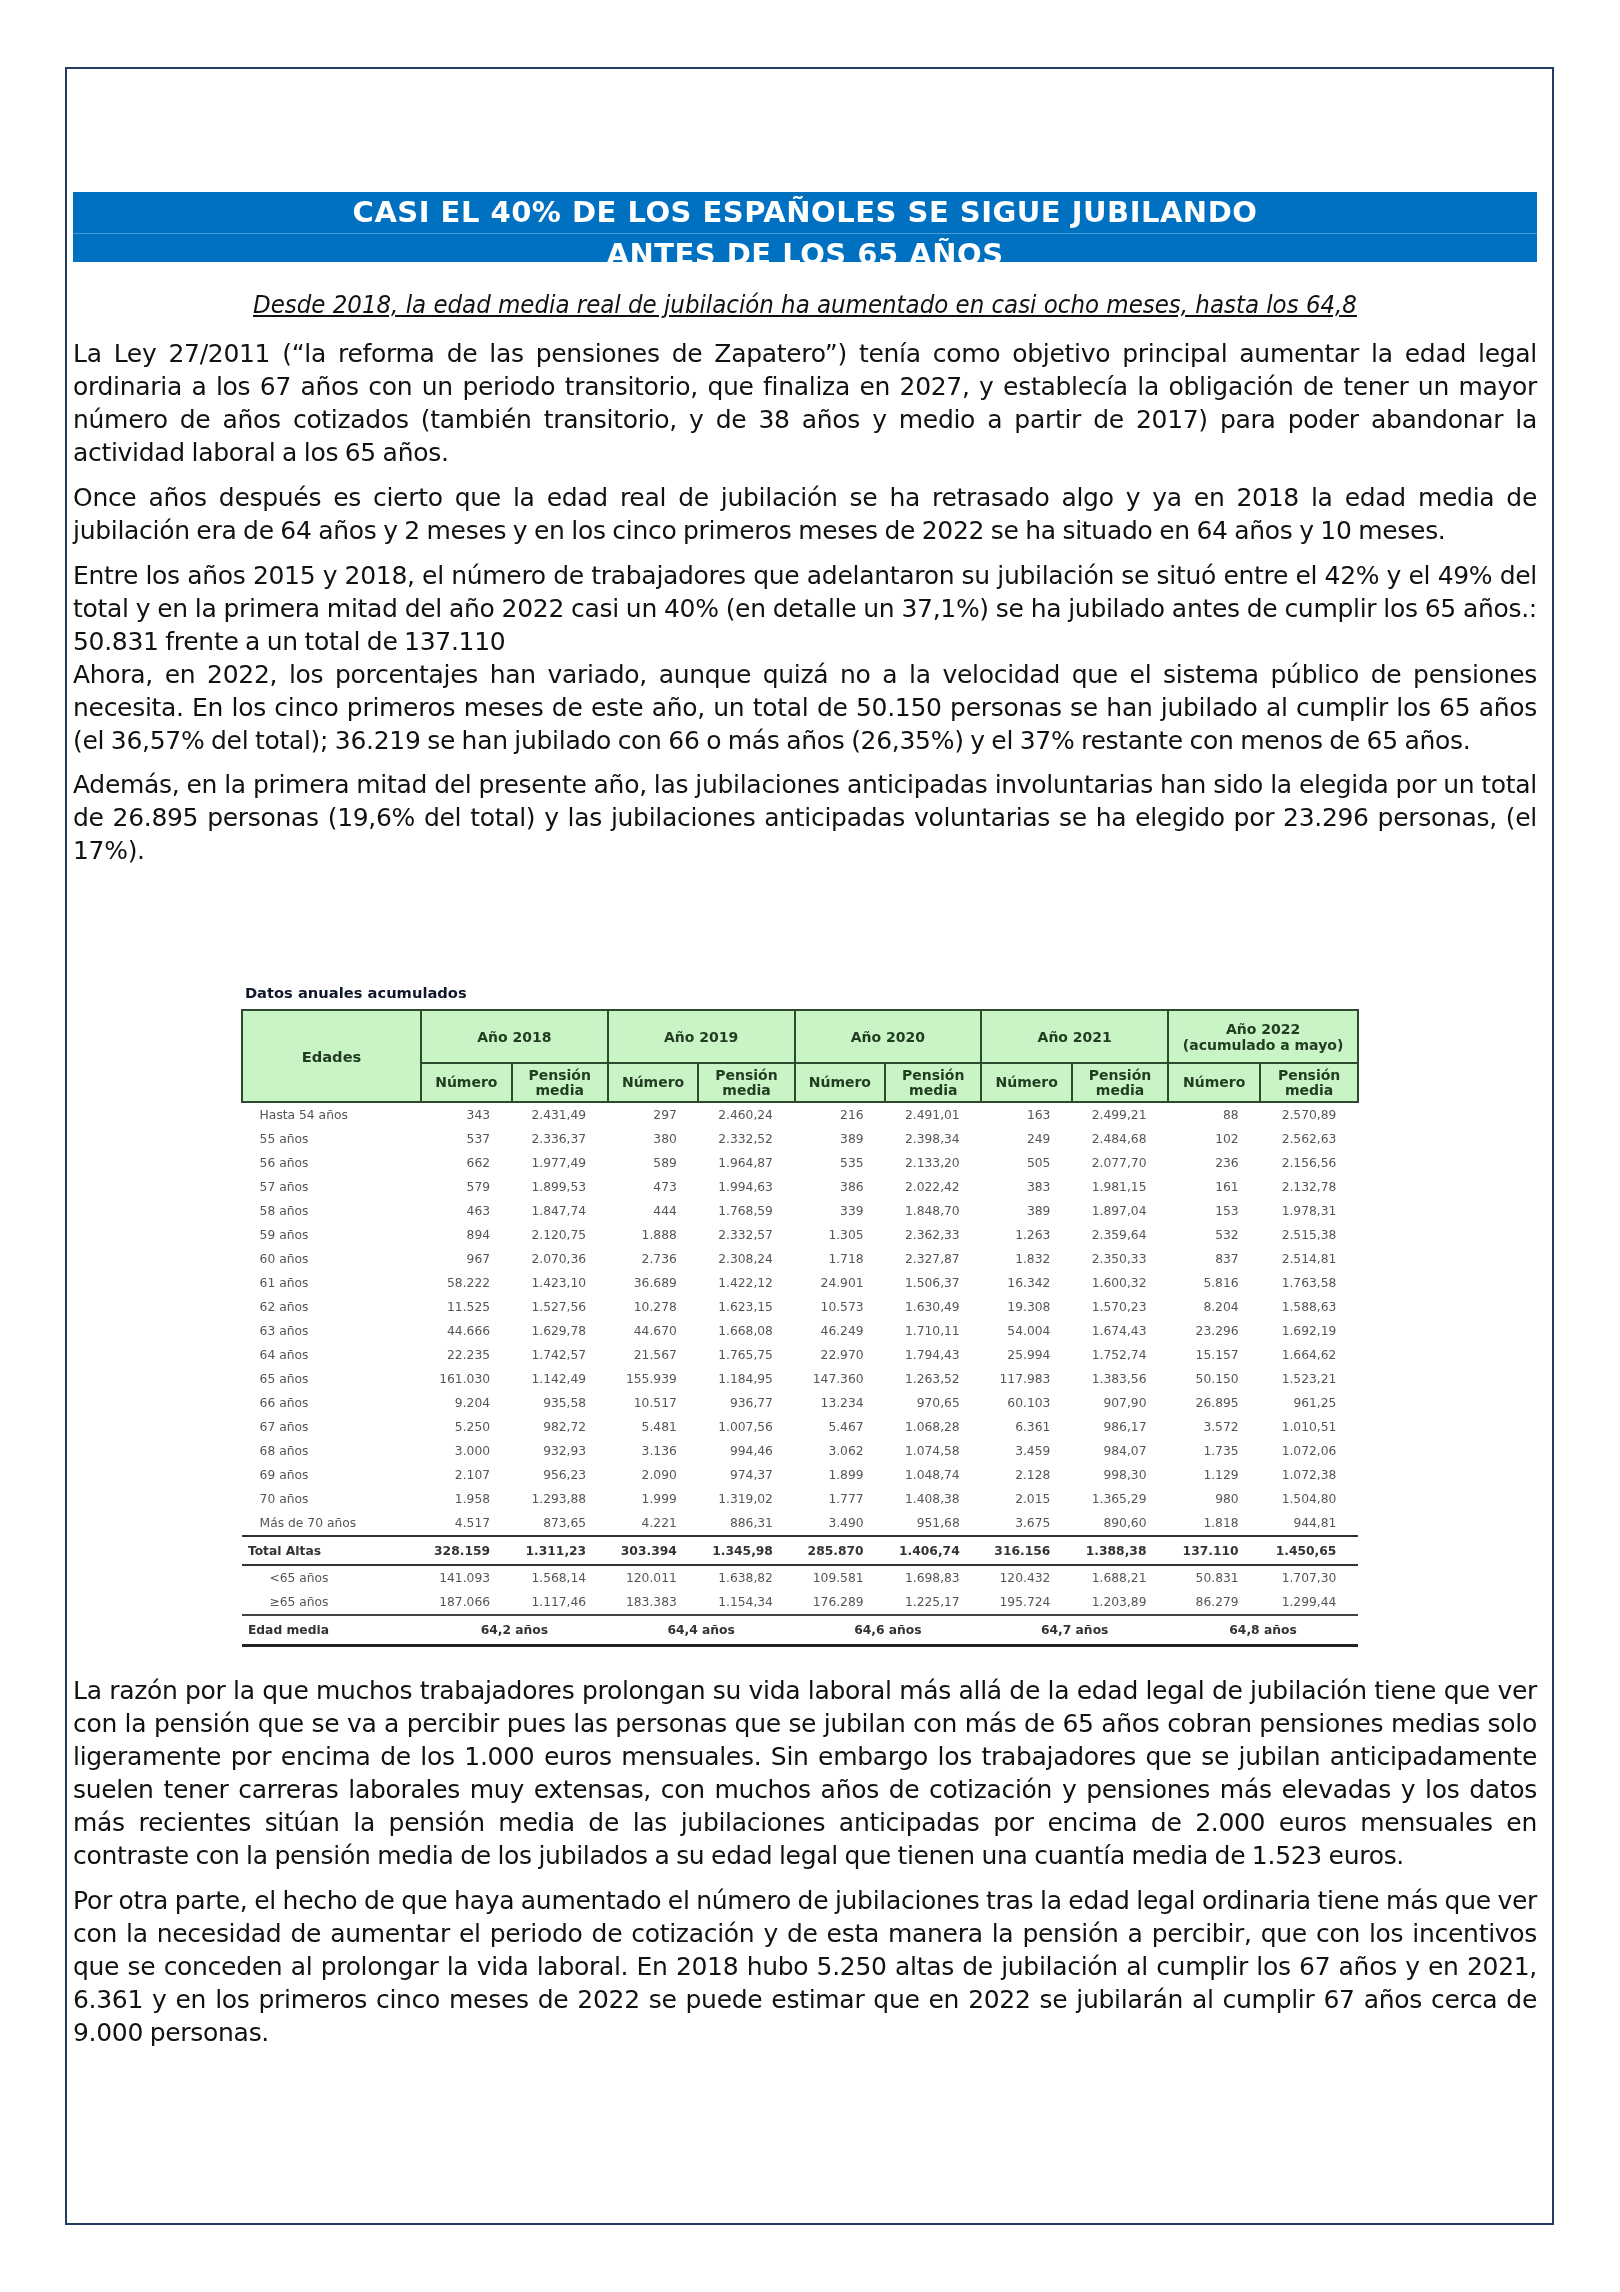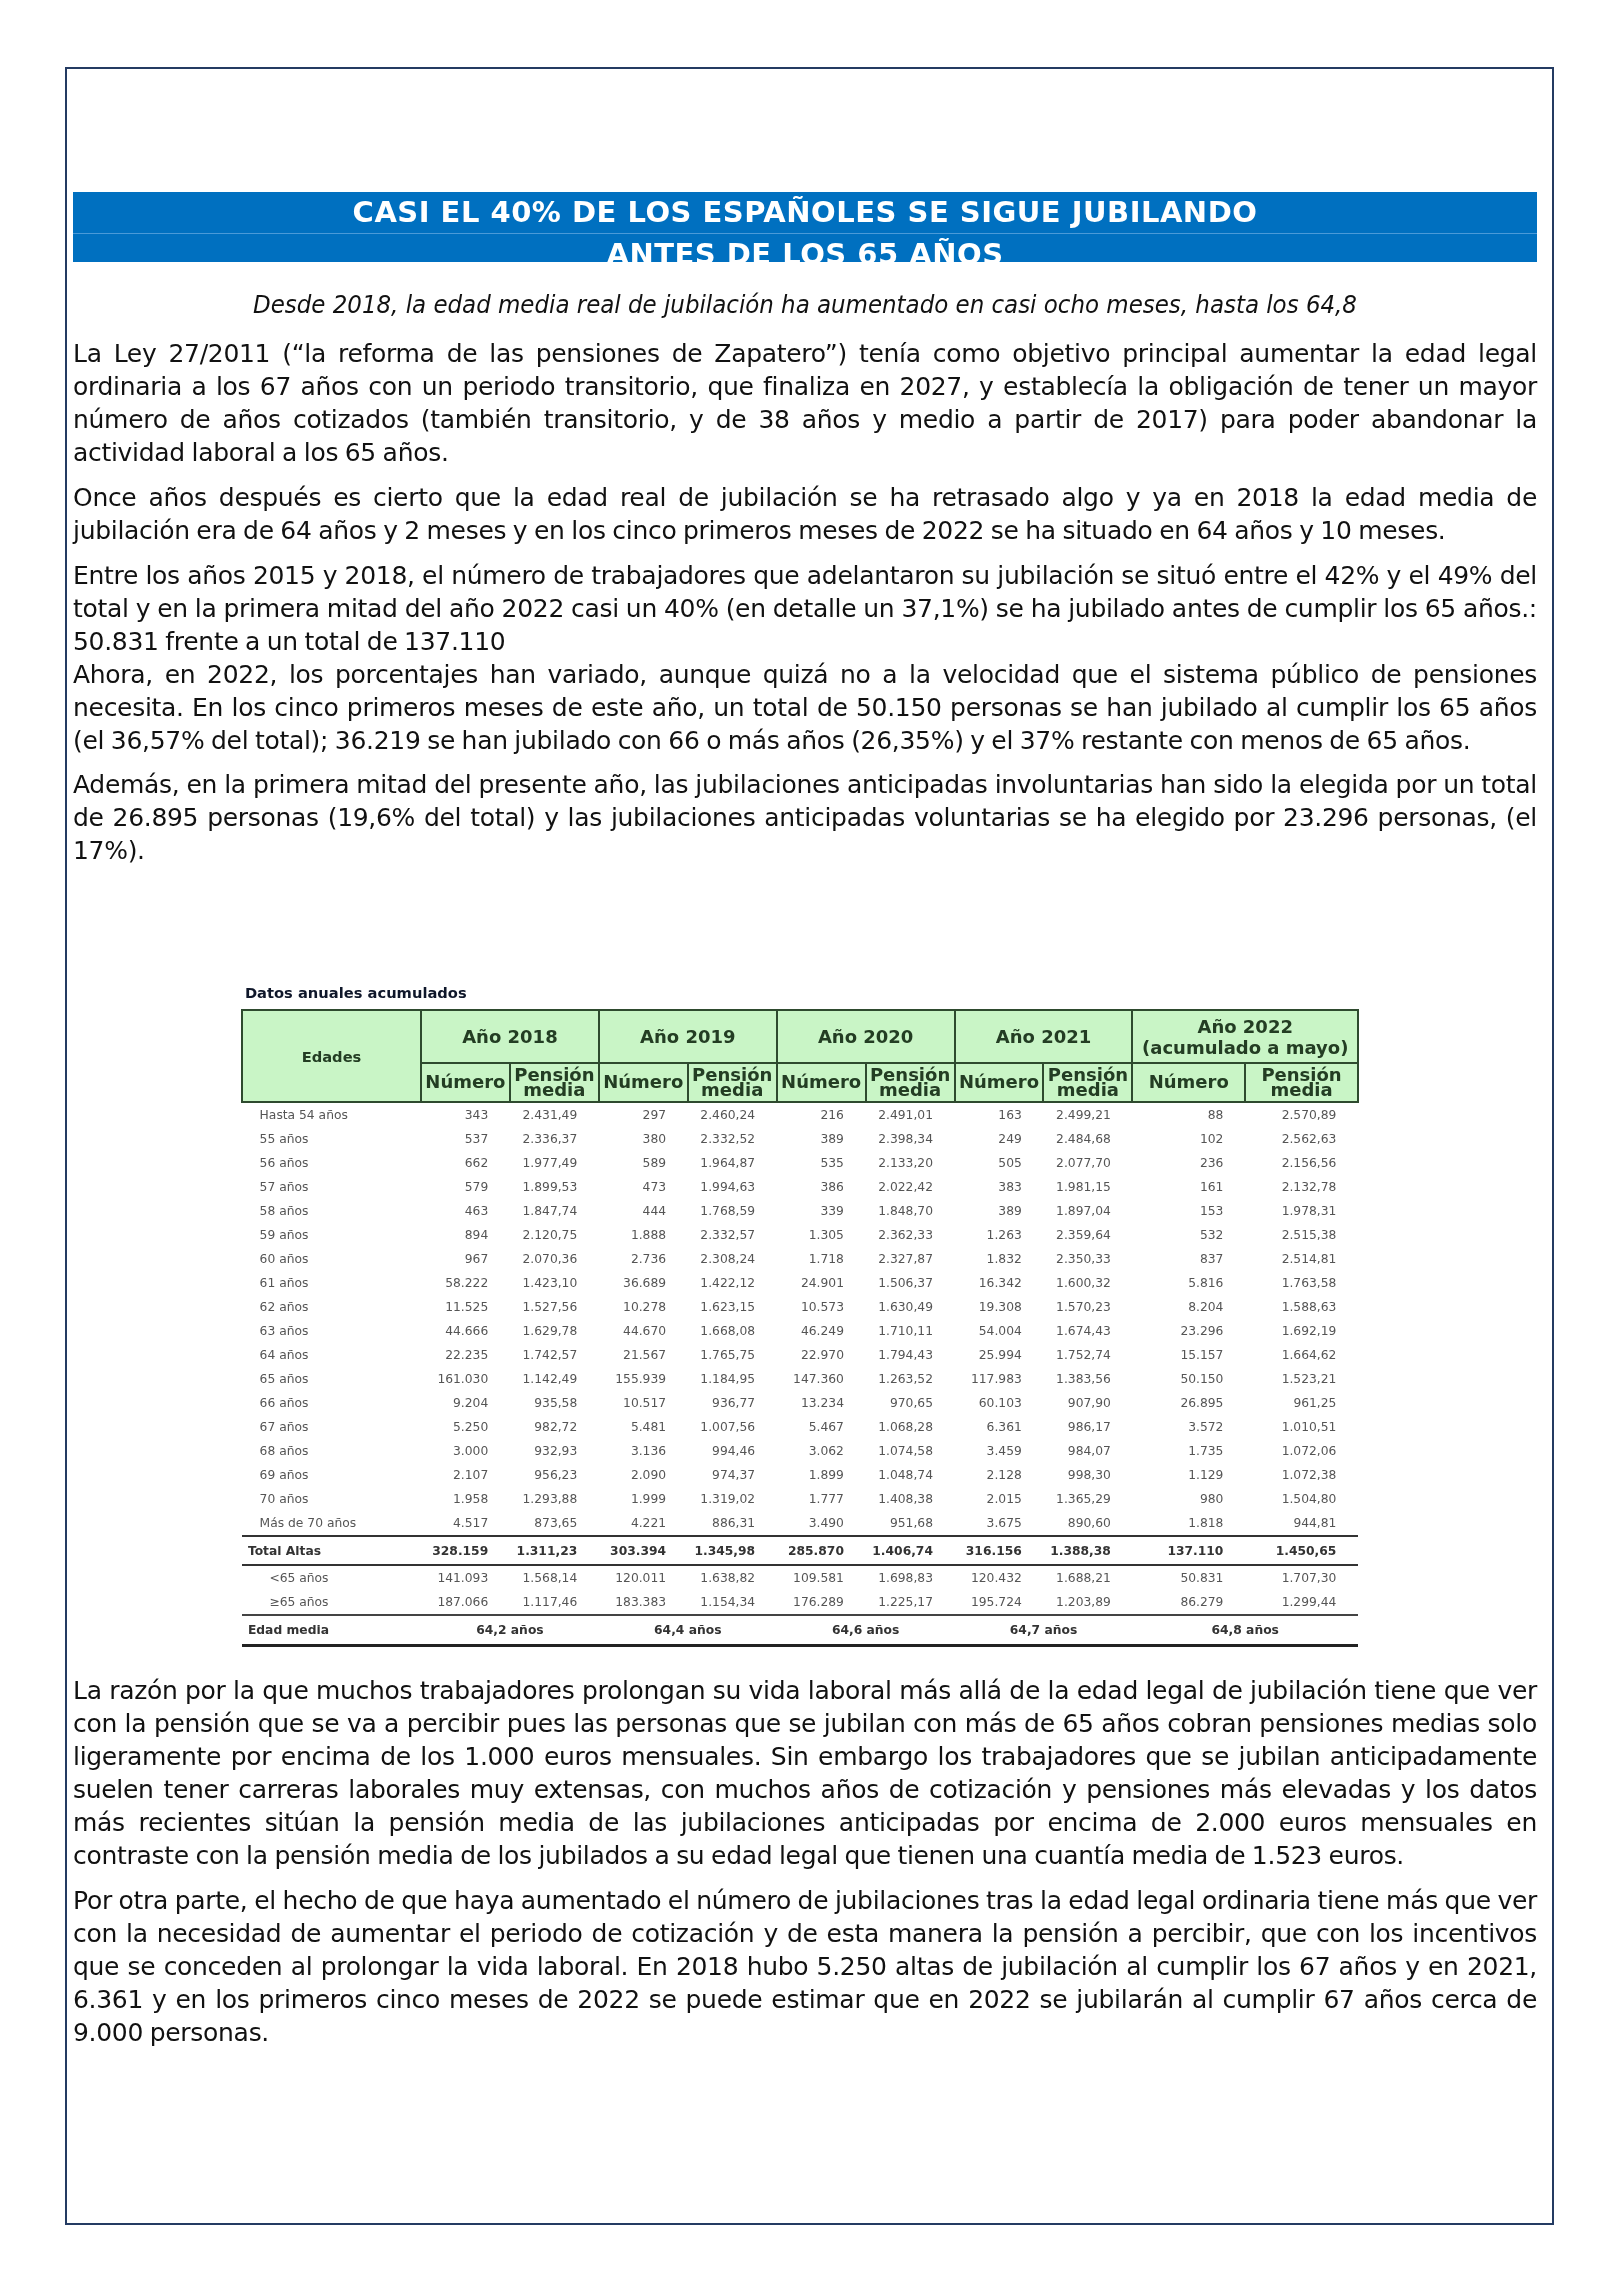--- a/index.html
+++ b/index.html
@@ -6,34 +6,34 @@
   body { width:1620px; height:2293px; position:relative; overflow:hidden;
          font-family:"DejaVu Sans Condensed","DejaVu Sans", sans-serif; color:#111; }
   .frame { position:absolute; left:65px; top:67px; width:1489px; height:2158px;
            border:2px solid #243b62; box-sizing:border-box; }
   .banner { position:absolute; left:73px; top:192px; width:1464px; height:70px;
             background:#0070c0; color:#fff; text-align:center; font-weight:bold;
             font-family:"DejaVu Sans", sans-serif; }
   .banner .line { height:41px; line-height:41px; font-size:29px; letter-spacing:0.5px; }
   .banner .line + .line { border-top:1px solid #4a9ad8; }
   .subtitle { position:absolute; left:73px; top:288px; width:1464px; text-align:center;
-              font-style:italic; font-size:25.5px; line-height:33px; }
+              font-style:italic; font-size:25.5px; line-height:33px;text-decoration:underline; }
   .body-text { position:absolute; left:73px; width:1464px; font-size:25px; line-height:33px;
                text-align:justify; font-family:"DejaVu Sans", sans-serif; letter-spacing:-0.3px; word-spacing:-1px; }
   .body-text p { margin:0; }
   .body-text p.gap { margin-top:11.8px; }
   .sec1 { top:337px; }
   .sec2 { top:1674px; }
 
   
   .tbl-wrap { position:absolute; left:241px; top:980px; width:1118px; }
   .tbl-caption { font-family:"DejaVu Sans", sans-serif; font-weight:bold; font-size:14.7px;
                  color:#0f172a; margin-left:3.9px; height:29px; line-height:25.5px; }
   table { border-collapse:collapse; width:1118px; font-family:"DejaVu Sans", sans-serif; }
-  thead th { background:#c9f5c6; color:#233d23; font-weight:bold; font-size:18px;
+  thead th { background:#c9f5c6; color:#233d23; font-weight:bold; font-size:14px;
              border:2px solid #2e4a2e; text-align:center; padding:0; }
   thead tr.r1 th { height:51px; }
   thead tr.r2 th { height:37px; line-height:14.7px;margin-left:32px; }
   thead th.edades { width:177px; font-size:14.7px; }
   tbody td { font-size:12.3px; color:#555; text-align:right; height:24px; padding:0 21.6px 0 0; white-space:nowrap; }
   tbody td.age { text-align:left; padding-left:17.6px; color:#555; }
   tbody tr.last td { border-bottom:2.9px double #333; }
   tbody tr.total td { font-weight:bold; color:#333; height:27.4px; border-bottom:2.9px double #333; }
   tbody tr.total td.age { padding-left:5.9px; }
   tbody tr.sub td.age { padding-left:27.4px; }

